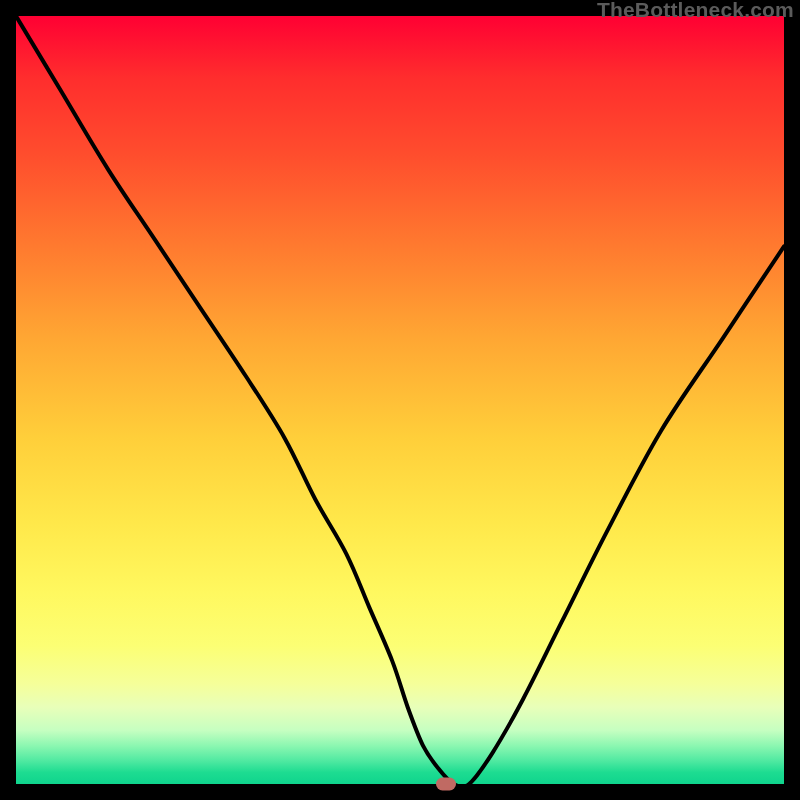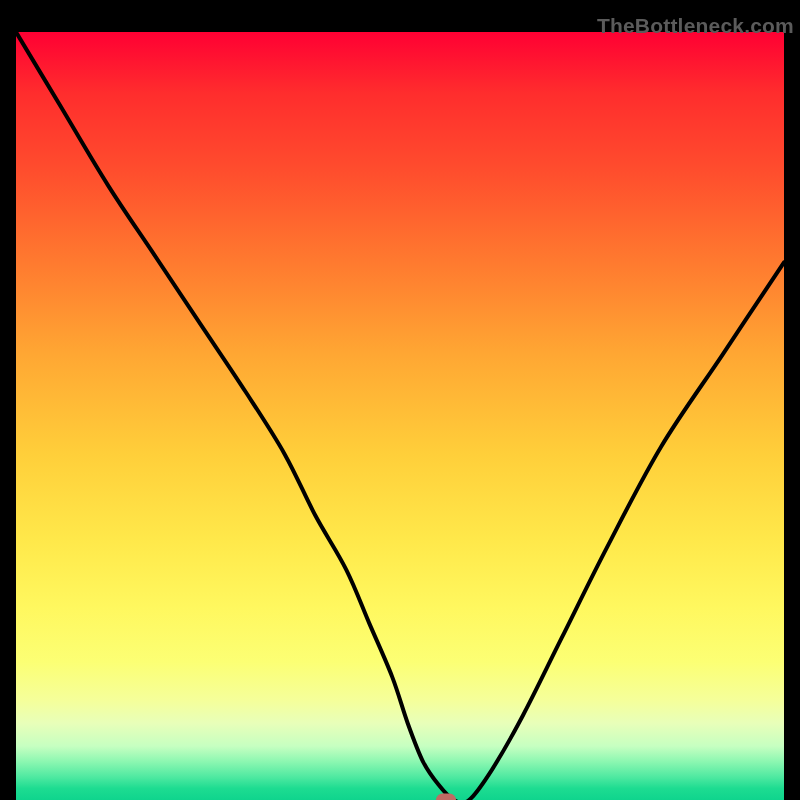--- a/index.html
+++ b/index.html
@@ -6,21 +6,21 @@
     margin: 0;
     padding: 0;
     width: 800px;
     height: 800px;
     background: #000;
     overflow: hidden;
   }
   .frame {
     position: absolute;
     left: 0;
-    top: 16px;
+    top: 0;
     width: 800px;
     height: 744px;
     background: #000;
   }
   .plot {
     position: absolute;
     left: 16px;
     top: 16px;
     width: 768px;
     height: 768px;

